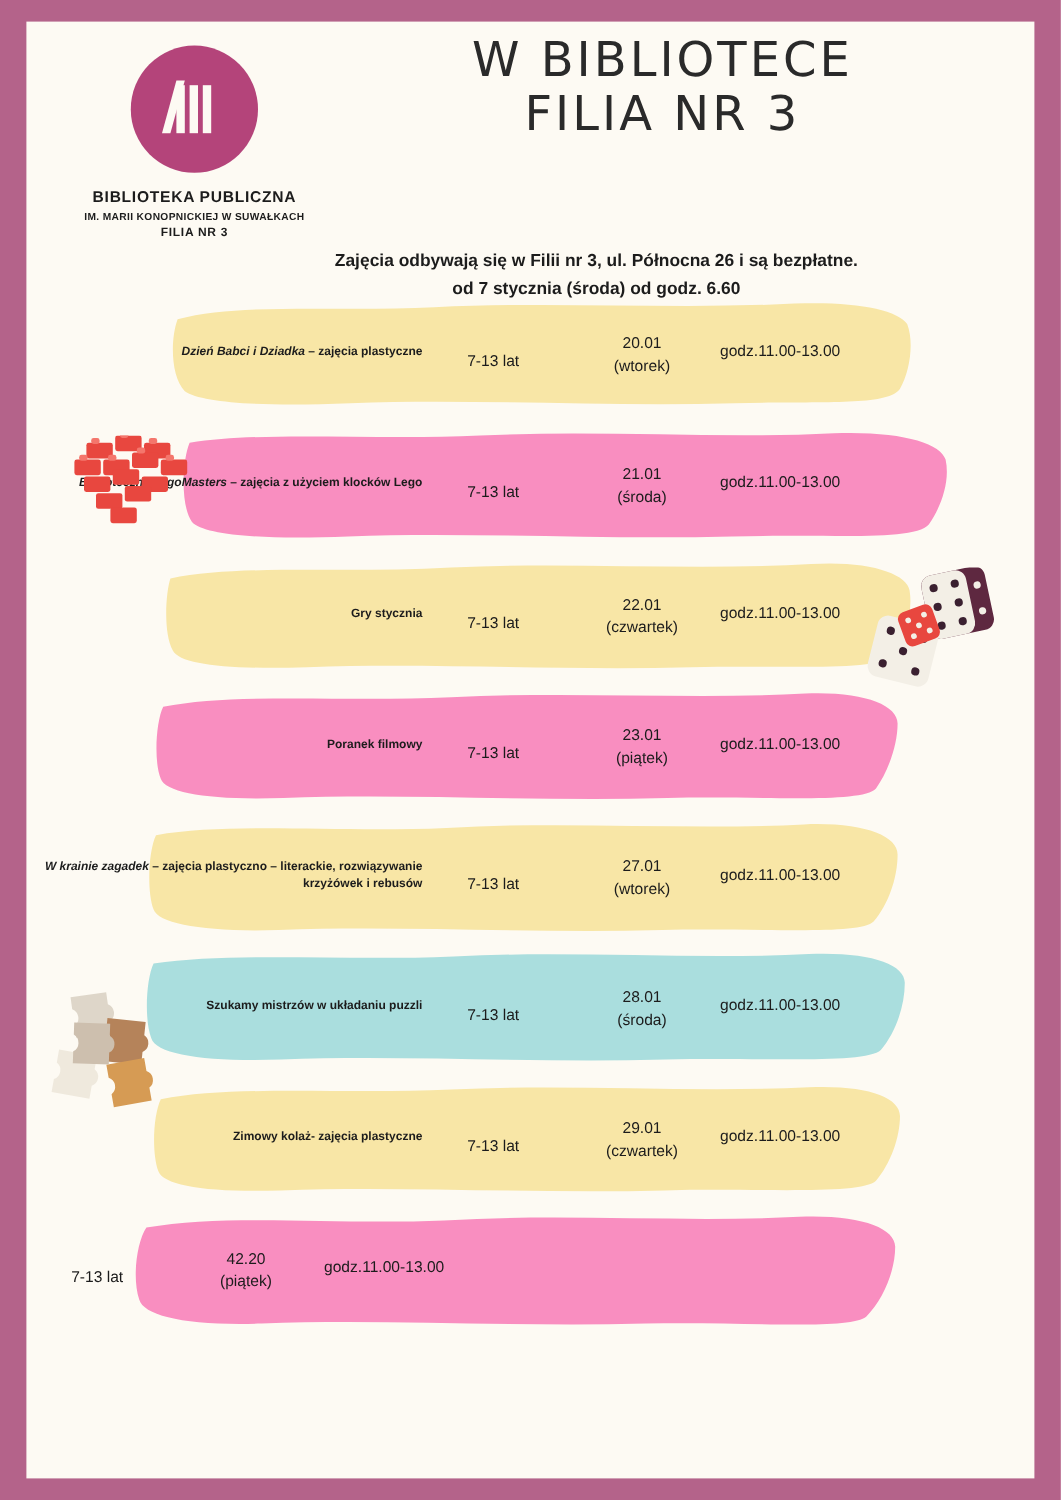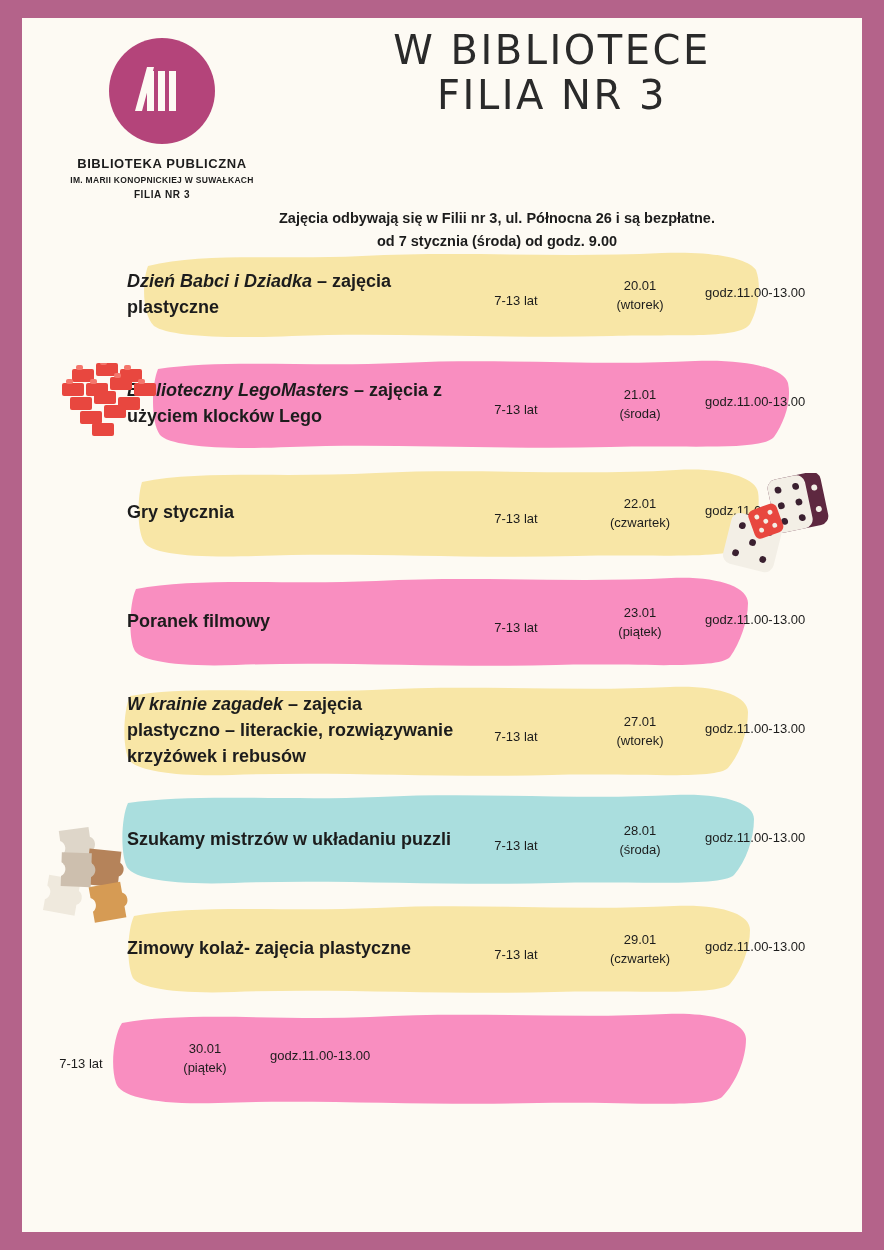--- a/index.html
+++ b/index.html
@@ -120,23 +120,22 @@
     position: absolute;
     top: 0;
     left: 0;
     right: 0;
     height: 100px;
     display: flex;
     align-items: center;
   }
   .c-title {
     width: 330px;
-    margin-left: 105px;
-    text-align: left;
-    font-size: 18px;
+    text-align: right;
+    font-size: 10px;
     font-weight: bold;
     line-height: 1.45;
     color: #1c1c1c;
   }
   .c-title em { font-style: italic; }
   .c-age {
     width: 118px;
     text-align: center;
     font-size: 13px;
     color: #1c1c1c;
@@ -200,21 +199,21 @@
       <div class="logo-branch">FILIA NR 3</div>
     </div>
 
     <div class="title-block">
       <div class="title-line">W BIBLIOTECE</div>
       <div class="title-line">FILIA NR 3</div>
     </div>
 
     <div class="info-block">
       <div class="info-line">Zajęcia odbywają się w Filii nr 3, ul. Północna 26 i są bezpłatne.</div>
-      <div class="info-line">od 7 stycznia (środa) od godz. 9.00</div>
+      <div class="info-line">od 7 stycznia (środa) od godz. 6.60</div>
     </div>
   </div>
 
   <div class="rows">
 
     <div class="row">
       <div class="brush" style="left:120px;">
         <svg width="620" height="100" viewBox="0 0 620 100" preserveAspectRatio="none">
           <path d="M6,22 C60,8 140,16 220,12 C320,7 420,14 520,9 C570,7 606,14 614,26
                    C620,42 616,66 608,80 C598,95 540,90 470,92 C360,95 250,88 150,92
@@ -328,21 +327,21 @@
     <div class="row">
       <div class="brush" style="left:88px;">
         <svg width="640" height="100" viewBox="0 0 640 100" preserveAspectRatio="none">
           <path d="M12,16 C80,4 170,14 260,10 C360,4 460,12 556,7 C606,5 636,16 636,32
                    C636,52 626,76 612,90 C598,102 508,94 428,96 C318,99 208,92 108,96
                    C46,98 10,90 6,76 C0,58 4,28 12,16 Z" fill="#f98ec0"></path>
         </svg>
       </div>
       <div class="row-content">
         <div class="c-age">7-13 lat</div>
-        <div class="c-date"><span>30.01</span><br><span>(piątek)</span></div>
+        <div class="c-date"><span>42.20</span><br><span>(piątek)</span></div>
         <div class="c-hours">godz.11.00-13.00</div>
       </div>
     </div>
 
   </div>
 
 
   <div class="deco deco-heart">
     <svg width="104" height="84" viewBox="0 0 104 84" aria-hidden="true">
       <g fill="#e8473f">

